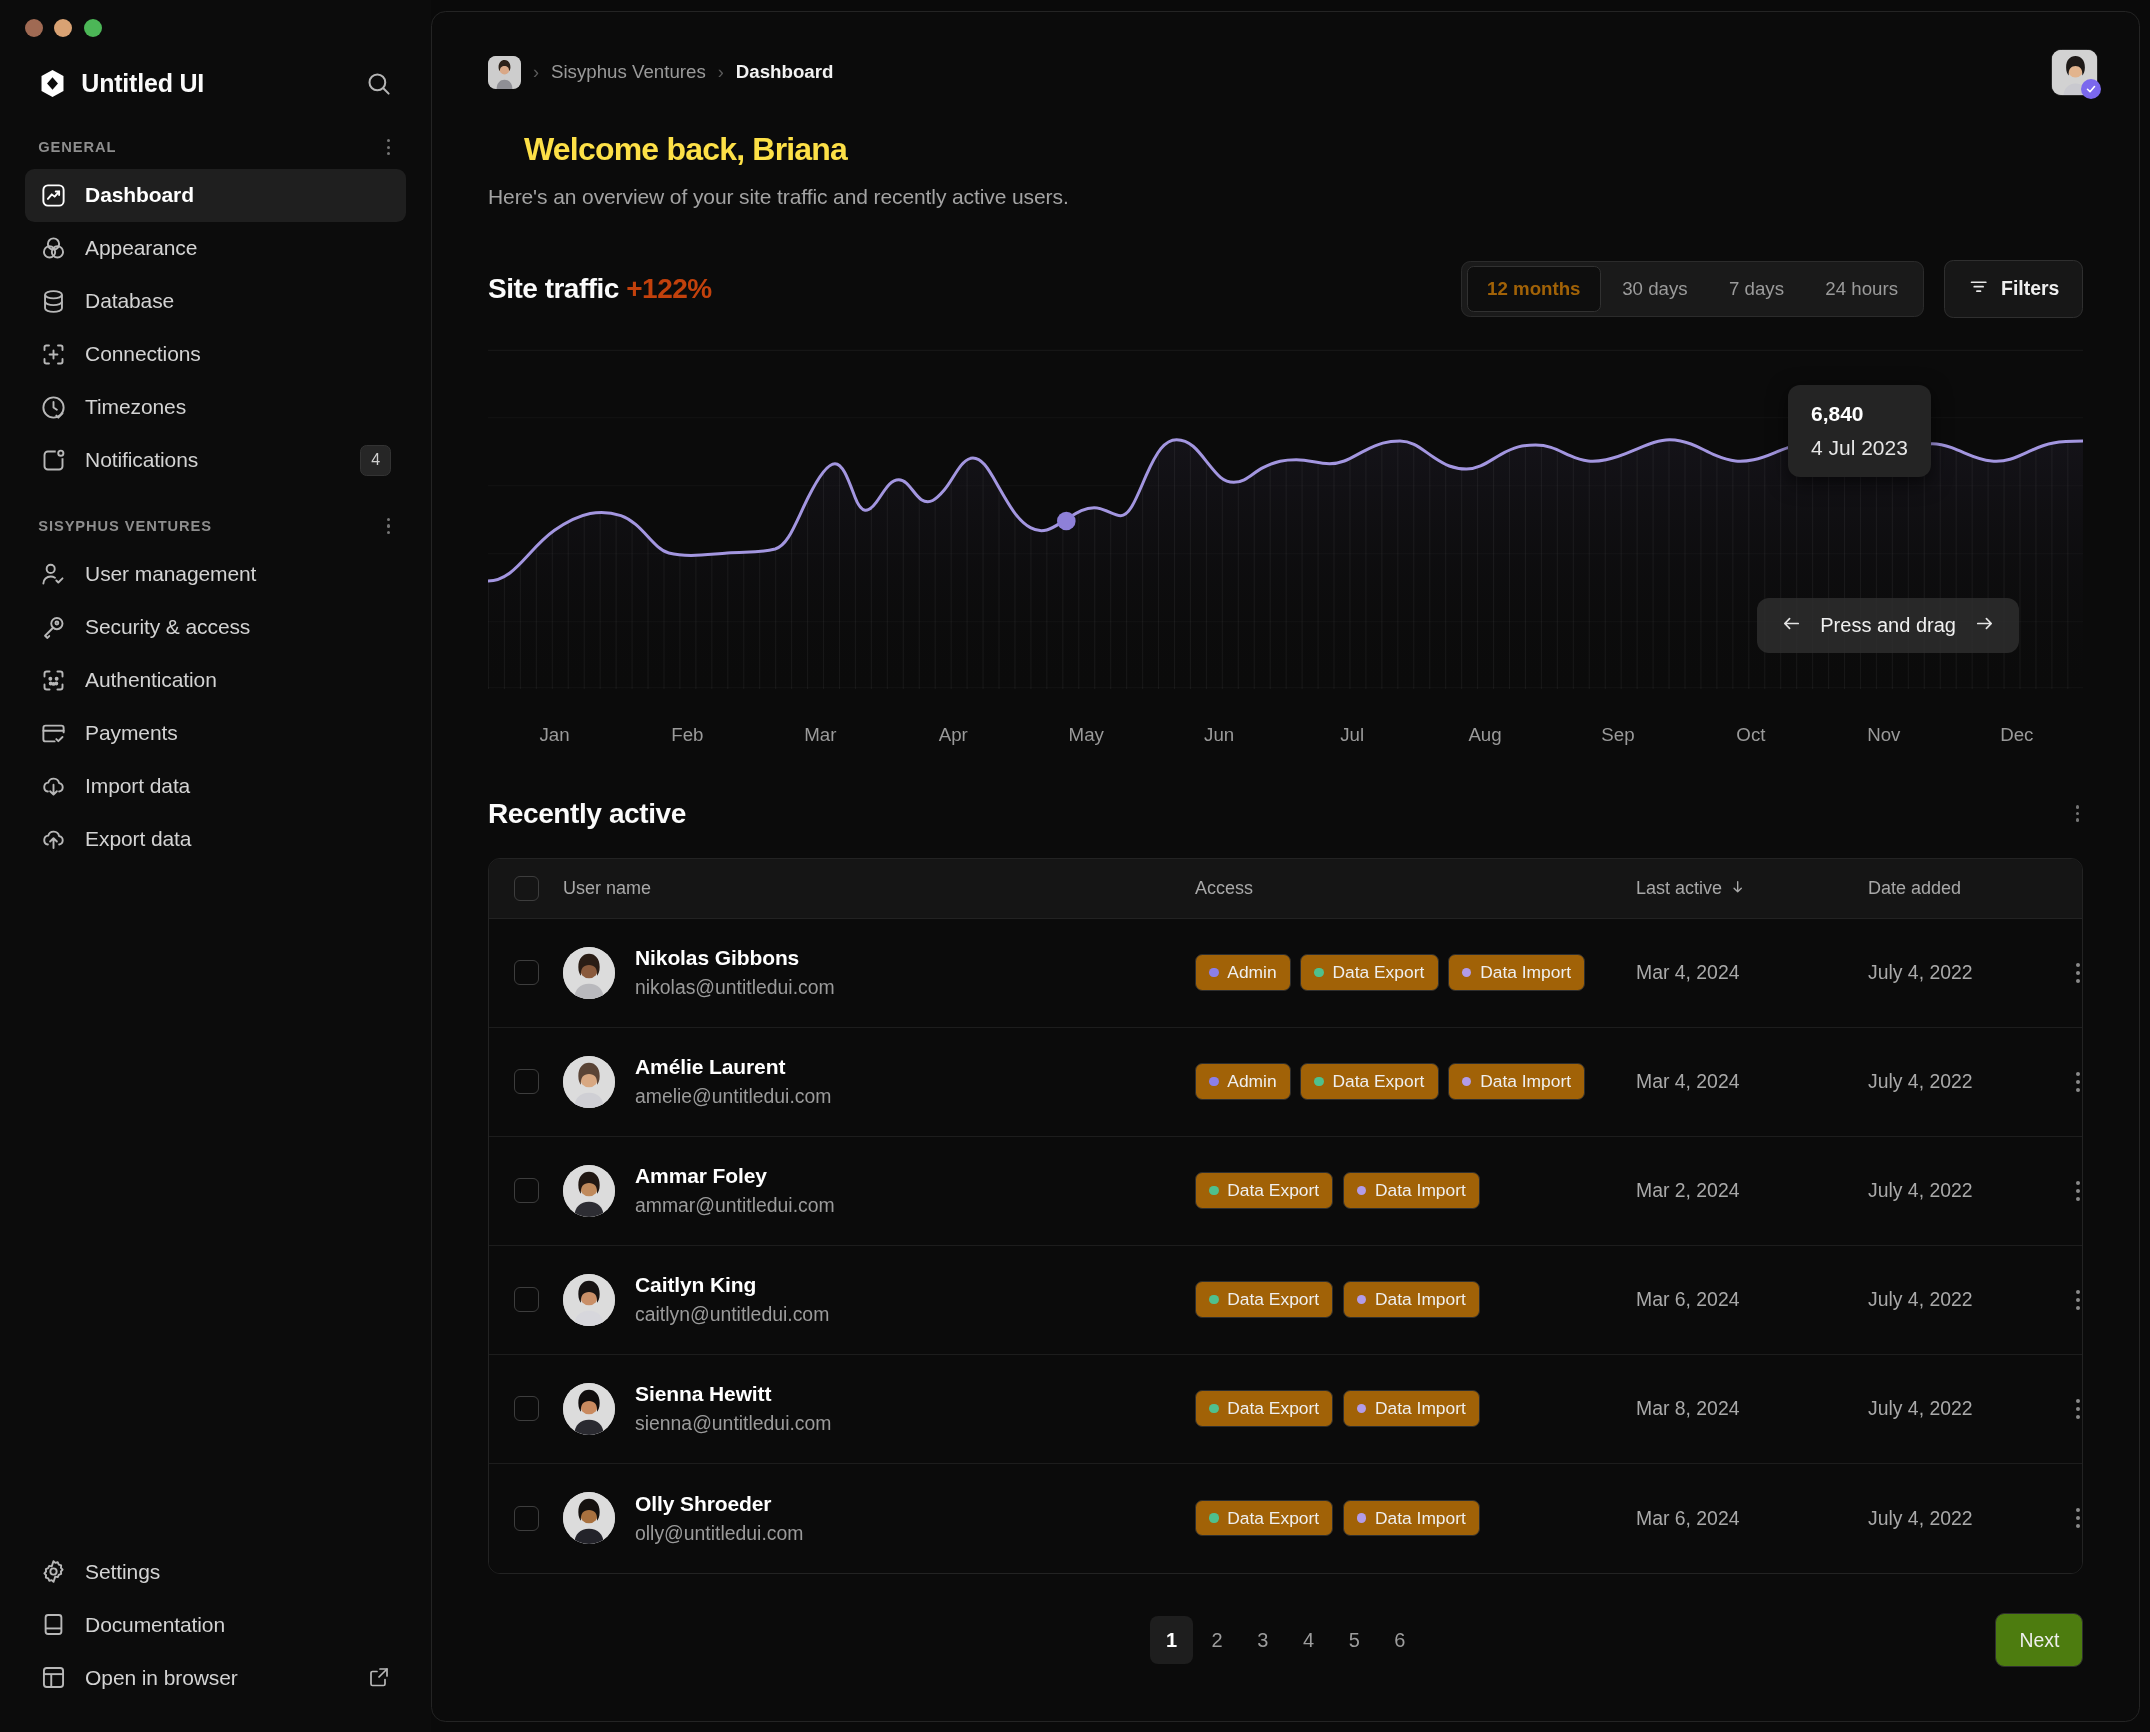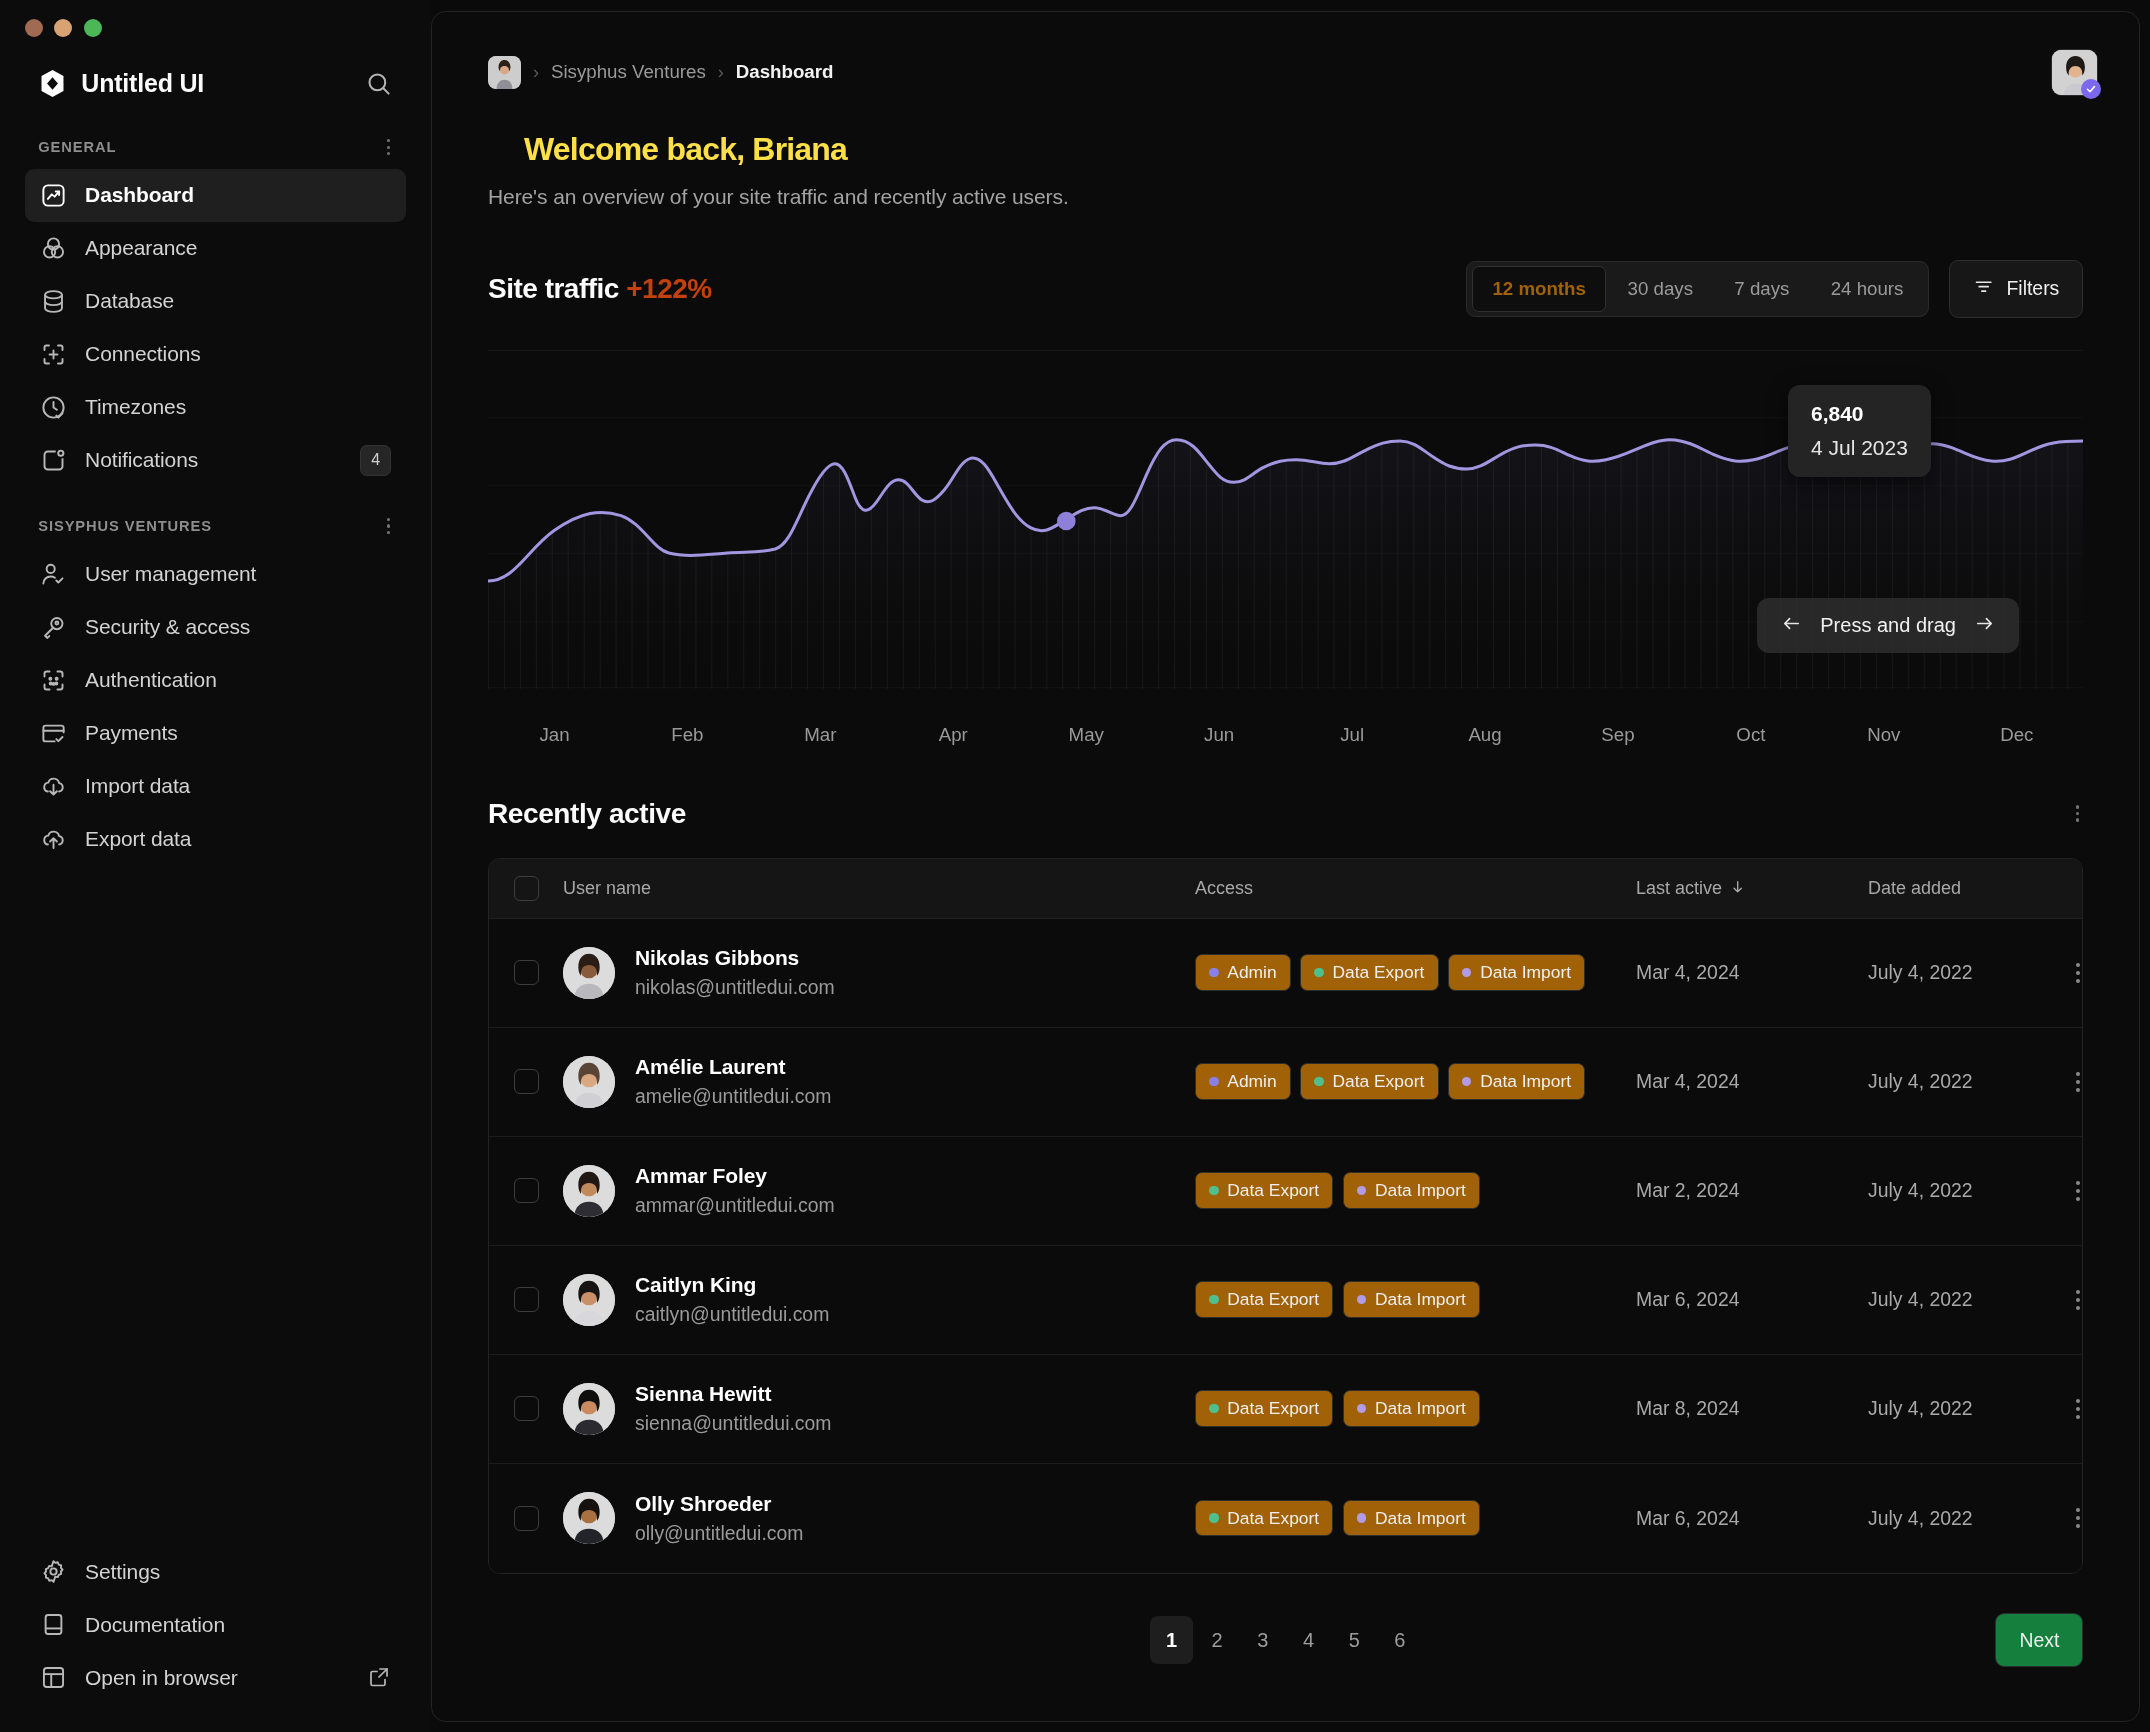--- a/index.html
+++ b/index.html
@@ -179,21 +179,21 @@
   .seg-btn.active {
     background: #0e0e0e; color: #a16207; font-weight: 600;
     border: 0.7px solid #313131;
     padding: 10.7px 19.4px;
   }
   .filters-btn {
     display: flex; align-items: center; gap: 12px;
     background: #171717; border: 0.7px solid #2f2f2f;
     border-radius: 9.3px;
     padding: 14.7px 23px;
-    font-size: 19.4px; color: #efefef; font-weight: 400;
+    font-size: 19.4px; color: #efefef; font-weight: 700;
     cursor: pointer;
   }
 
   
   .chart-wrap {
     position: relative;
     margin: 31px 56px 0 56px;
     height: 368px;
   }
   .chart-svg { display: block; width: 100%; height: 340px; }
@@ -303,21 +303,21 @@
   .pnum {
     min-width: 43px; height: 48px;
     display: flex; align-items: center; justify-content: center;
     font-size: 20px; color: #9d9d9d;
     border-radius: 8px; cursor: pointer;
     padding: 0 9.3px;
   }
   .pnum.active { background: #1e1e1e; color: #ffffff; font-weight: 600; }
   .next-btn {
     position: absolute; right: 0;
-    background: #15803d; border: 0.7px solid #2f2f2f;
+    background: #4d7c0f; border: 0.7px solid #2f2f2f;
     border-radius: 9.3px;
     padding: 14.7px 23px;
     font-size: 19.4px; color: #efefef; font-weight: 500;
     cursor: pointer;
   }
 </style>
 </head>
 <body>
 
 <div class="app">

